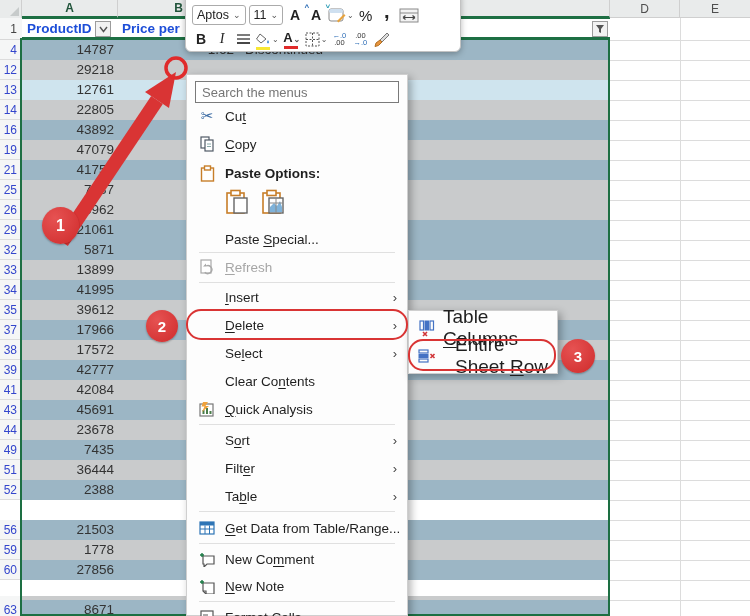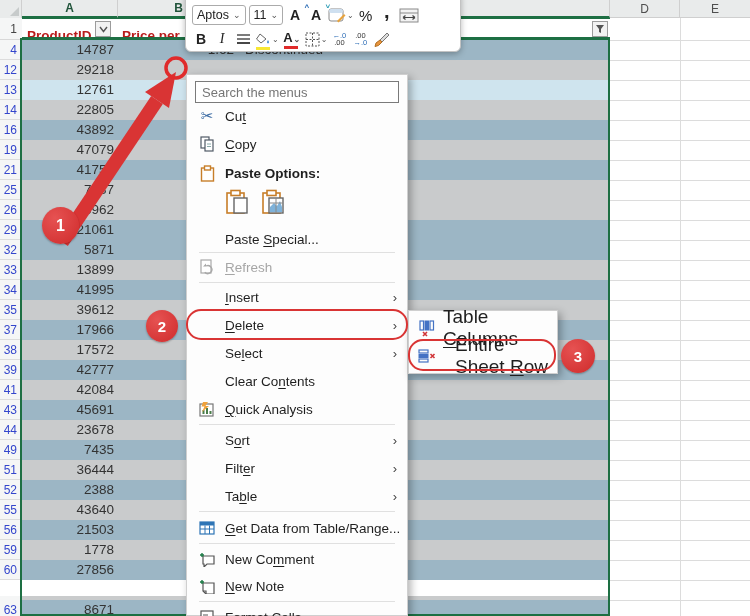--- a/index.html
+++ b/index.html
@@ -15,22 +15,22 @@
           border-bottom:9px solid #c7cbcb;}
   #head-a{left:22px;width:96px;color:#21543b;font-weight:bold;border-bottom:2px solid #1d6f43;}
   #head-b{left:118px;width:122px;font-weight:bold;color:#21543b;border-bottom:2px solid #1d6f43;}
   #head-c{left:240px;width:370px;border-bottom:2px solid #1d6f43;}
   #head-d{left:610px;width:70px;border-bottom:1px solid #cfcfcf;}
   #head-e{left:680px;width:70px;border-bottom:1px solid #cfcfcf;border-right:none;}
   #row1{position:absolute;left:0;top:18px;width:750px;height:22px;background:#fff;}
   #row1 .rn1{position:absolute;left:0;top:0;width:22px;height:22px;background:#f5f6f6;color:#444;
        font-size:12px;text-align:right;line-height:22px;padding-right:5px;box-sizing:border-box;
        border-bottom:1px solid #d8d8d8;}
-  .hdrcell{position:absolute;top:0;height:22px;font-size:13.5px;font-weight:bold;color:#b91c1c;
-       line-height:22px;margin-top:7px;}
+  .hdrcell{position:absolute;top:0;height:22px;font-size:13.5px;font-weight:bold;color:#1d4ed8;
+       line-height:22px;}
   #h-product{left:27px;}
   #h-price{left:122px;}
   .filterbtn{position:absolute;top:3px;width:16px;height:16px;background:#f2f2f2;border:1px solid #9c9c9c;
        box-sizing:border-box;display:flex;align-items:center;justify-content:center;}
   #greenTop{position:absolute;left:22px;top:18px;width:588px;height:1px;background:#1d6f43;}
   #greenHdrBottom{position:absolute;left:22px;top:37px;width:588px;height:2px;background:#1d6f43;z-index:4;}
   #selBorder{position:absolute;left:20px;top:38px;width:590px;height:578px;border:2px solid #1d6f43;
        box-sizing:border-box;z-index:4;pointer-events:none;}
   #sheet-rows{position:absolute;left:0;top:40px;width:750px;height:576px;}
   .srow{position:absolute;left:0;width:750px;height:20px;}
@@ -244,25 +244,20 @@
       <div class="srow band-gray" style="top: 420px;">
         <span class="fill"></span>
         <span class="rn">51</span>
         <span class="ca">36444</span>
       </div>
       <div class="srow band-blue" style="top: 440px;">
         <span class="fill"></span>
         <span class="rn">52</span>
         <span class="ca">2388</span>
       </div>
-      <div class="srow band-gray" style="top: 460px;">
-        <span class="fill"></span>
-        <span class="rn">55</span>
-        <span class="ca">43640</span>
-      </div>
       <div class="srow band-blue" style="top: 480px;">
         <span class="fill"></span>
         <span class="rn">56</span>
         <span class="ca">21503</span>
       </div>
       <div class="srow band-gray" style="top: 500px;">
         <span class="fill"></span>
         <span class="rn">59</span>
         <span class="ca">1778</span>
       </div>

